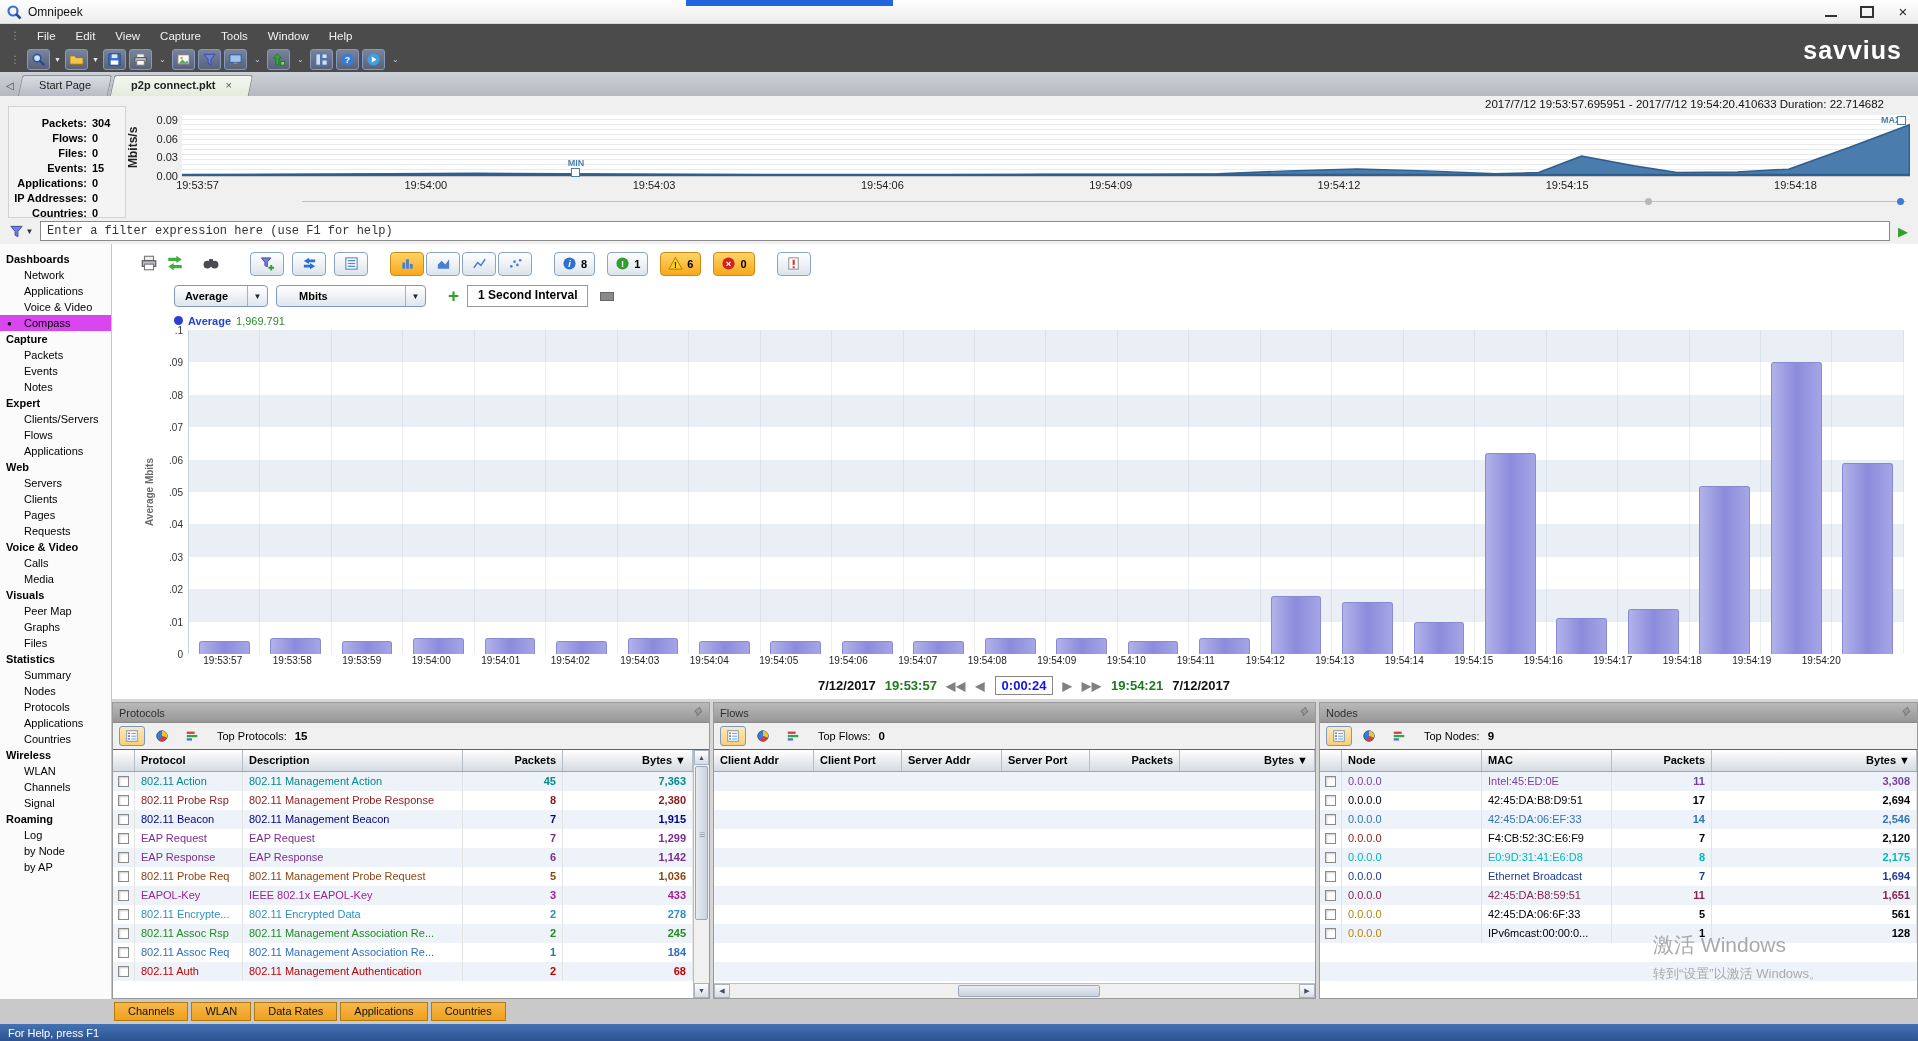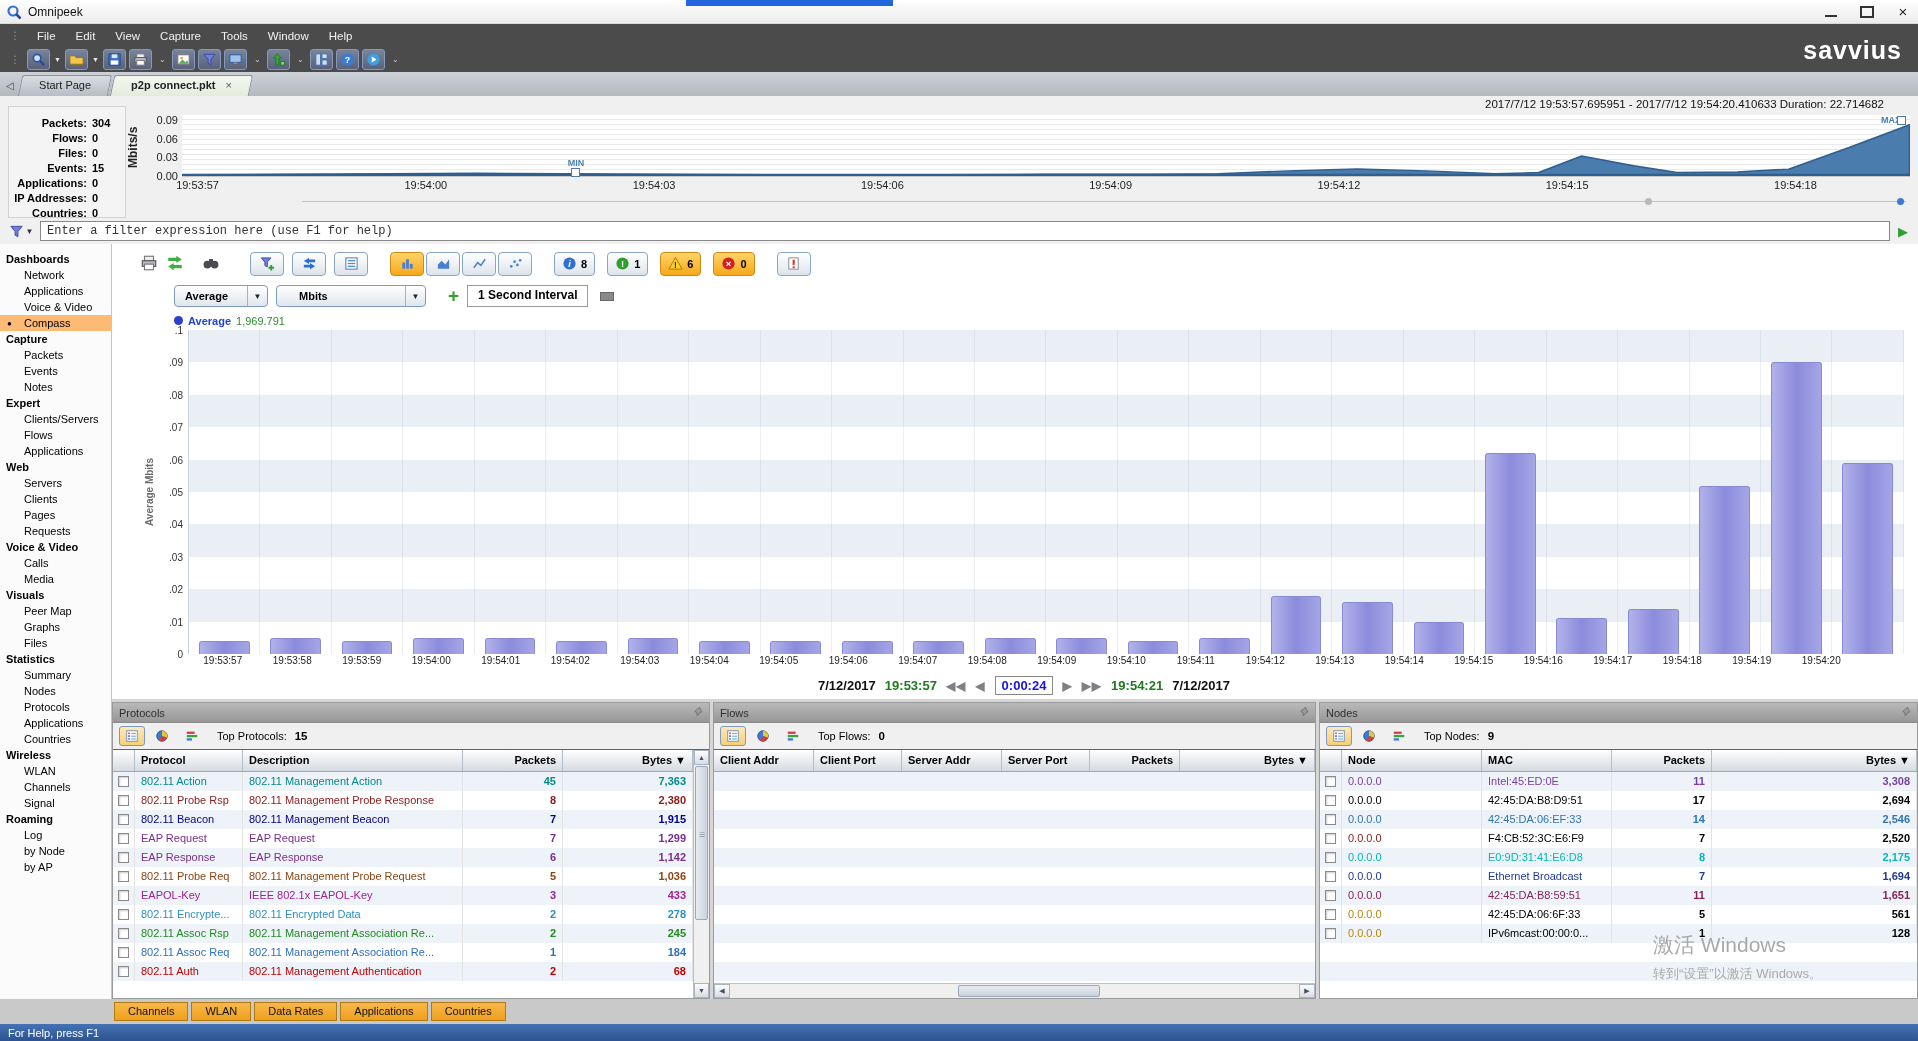--- a/index.html
+++ b/index.html
@@ -76,21 +76,21 @@
                   font-family:"Liberation Mono","DejaVu Sans Mono",monospace; font-size:12px; color:#333; }
   .filter-input::placeholder { color:#333; opacity:1; }
   .fplay { width:22px; height:20px; display:flex; align-items:center; justify-content:center;
            color:#2fa12f; font-size:13px; }
 
   
   .content { flex:1; display:flex; background:#d6d6d6; min-height:0; }
   .sidebar { width:112px; background:#fbfbfb; border-right:1px solid #c6c6c6; padding-top:7px; overflow:hidden; }
   .side-h { font-weight:bold; padding:2px 0 2px 6px; height:16px; }
   .side-i { padding:2px 0 2px 24px; height:16px; cursor:pointer; position:relative; white-space:nowrap; }
-  .side-i.sel { background:#fdba74; }
+  .side-i.sel { background:#d946ef; }
   .side-i.sel::before { content:"●"; position:absolute; left:7px; font-size:8px; top:4px; }
   .main { flex:1; display:flex; flex-direction:column; min-width:0; }
 
   
   .compass { height:455px; background:#fff; display:flex; flex-direction:column; padding:6px 10px 0 28px; }
   .crow1 { height:27px; display:flex; align-items:center; }
   .cplain { margin-right:8px; } .cplain svg { width:18px; height:18px; }
   .cbtn { height:24px; min-width:34px; border:1px solid #8aa4c8; border-radius:4px; padding:0 7px;
           background:linear-gradient(#ffffff,#dde4ec); display:flex; align-items:center; justify-content:center;
           gap:4px; cursor:pointer; }
@@ -949,21 +949,21 @@
                   <div class="td r" style="color: rgb(46, 117, 182); width: 100px;">14</div>
                   <div class="td r" style="color: rgb(46, 117, 182); flex: 1 1 0%;">2,546</div>
                 </div>
                 <div class="tr">
                   <div class="cbcell">
                     <span class="cb"></span>
                   </div>
                   <div class="td" style="color: rgb(139, 26, 26); width: 140px;">0.0.0.0</div>
                   <div class="td" style="color: rgb(0, 0, 0); width: 130px;">F4:CB:52:3C:E6:F9</div>
                   <div class="td r" style="color: rgb(0, 0, 0); width: 100px;">7</div>
-                  <div class="td r" style="color: rgb(0, 0, 0); flex: 1 1 0%;">2,520</div>
+                  <div class="td r" style="color: rgb(0, 0, 0); flex: 1 1 0%;">2,120</div>
                 </div>
                 <div class="tr">
                   <div class="cbcell">
                     <span class="cb"></span>
                   </div>
                   <div class="td" style="color: rgb(0, 184, 184); width: 140px;">0.0.0.0</div>
                   <div class="td" style="color: rgb(0, 184, 184); width: 130px;">E0:9D:31:41:E6:D8</div>
                   <div class="td r" style="color: rgb(0, 184, 184); width: 100px;">8</div>
                   <div class="td r" style="color: rgb(0, 184, 184); flex: 1 1 0%;">2,175</div>
                 </div>

